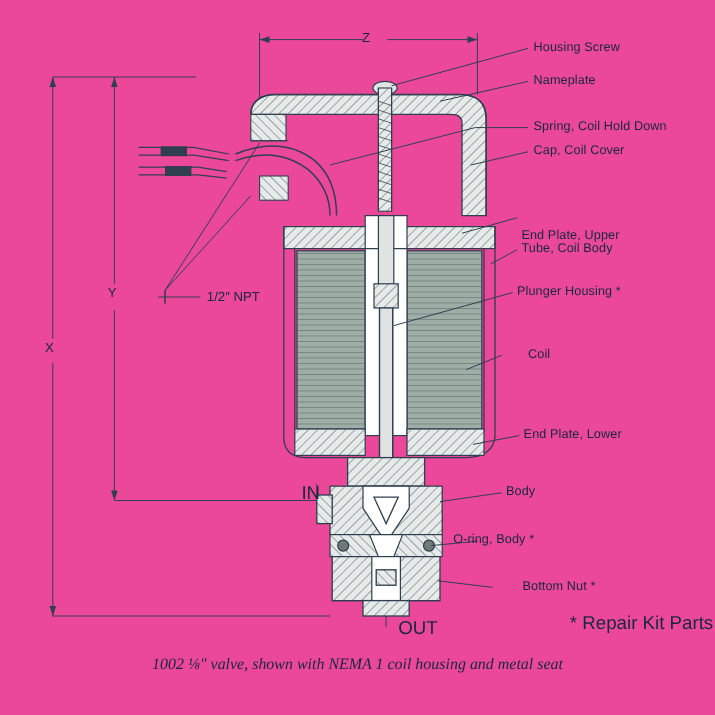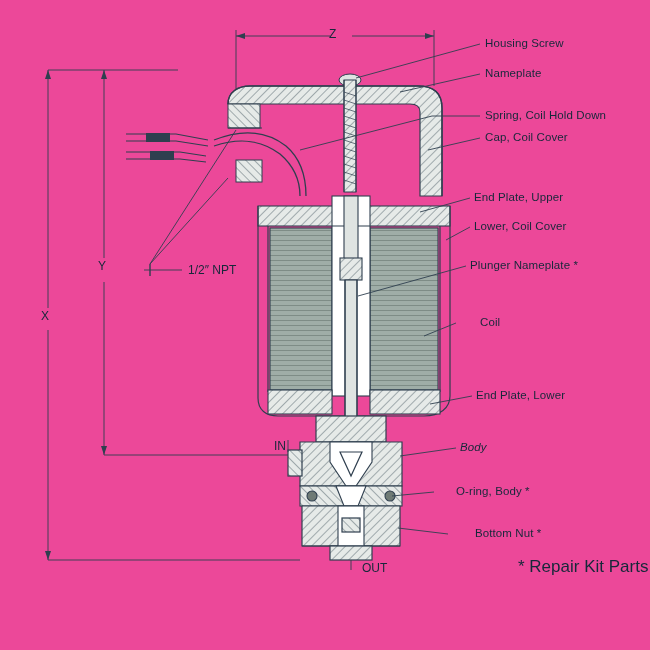--- a/index.html
+++ b/index.html
@@ -34,21 +34,21 @@
   .dim-label {
     position: absolute;
     font-family: "Liberation Sans", sans-serif;
     font-size: 12px;
     color: #16283a;
     white-space: nowrap;
   }
   .port-label {
     position: absolute;
     font-family: "Liberation Sans", sans-serif;
-    font-size: 12px;
+    font-size: 17px;
     color: #16283a;
     white-space: nowrap;
   }
   .npt-label {
     position: absolute;
     font-family: "Liberation Sans", sans-serif;
     font-size: 12px;
     color: #16283a;
     white-space: nowrap;
   }
@@ -276,34 +276,35 @@
         <line x1="351" y1="560" x2="351" y2="570"></line>
       </g>
 
     </g>
   </svg>
 
   <div class="callout-label" style="left:485px; top:37px;">Housing Screw</div>
   <div class="callout-label" style="left:485px; top:67px;">Nameplate</div>
   <div class="callout-label" style="left:485px; top:109px;">Spring, Coil Hold Down</div>
   <div class="callout-label" style="left:485px; top:131px;">Cap, Coil Cover</div>
-  <div class="callout-label" style="left:474px; top:191px;">End Plate, Upper</div>
-  <div class="callout-label" style="left:474px; top:220px;">Lower, Coil Cover</div>
-  <div class="callout-label" style="left:470px; top:259px;">Plunger Nameplate *</div>
+  <div class="callout-label" style="left:474px; top:208px;">End Plate, Upper</div>
+  <div class="callout-label" style="left:474px; top:220px;">Tube, Coil Body</div>
+  <div class="callout-label" style="left:470px; top:259px;">Plunger Housing *</div>
   <div class="callout-label" style="left:480px; top:316px;">Coil</div>
   <div class="callout-label" style="left:476px; top:389px;">End Plate, Lower</div>
-  <div class="callout-label" style="left:460px; top:441px;font-style:italic;">Body</div>
-  <div class="callout-label" style="left:456px; top:485px;">O-ring, Body *</div>
+  <div class="callout-label" style="left:460px; top:441px;">Body</div>
+  <div class="callout-label" style="left:412px; top:485px;">O-ring, Body *</div>
   <div class="callout-label" style="left:452px; top:527px;padding-left:23px;">Bottom Nut *</div>
 
   <div class="dim-label" style="left:329px; top:27px;">Z</div>
   <div class="dim-label" style="left:98px; top:259px;">Y</div>
   <div class="dim-label" style="left:41px; top:309px;">X</div>
 
   <div class="npt-label" style="left:188px; top:263px;">1/2″ NPT</div>
 
   <div class="port-label" style="left:274px; top:439px;">IN</div>
   <div class="port-label" style="left:362px; top:561px;">OUT</div>
 
   <div class="footnote" style="left:518px; top:557px;">* Repair Kit Parts</div>
 
+  <div class="caption">1002 ⅛″ valve, shown with NEMA 1 coil housing and metal seat</div>
 
 </div>
 
 </body></html>

